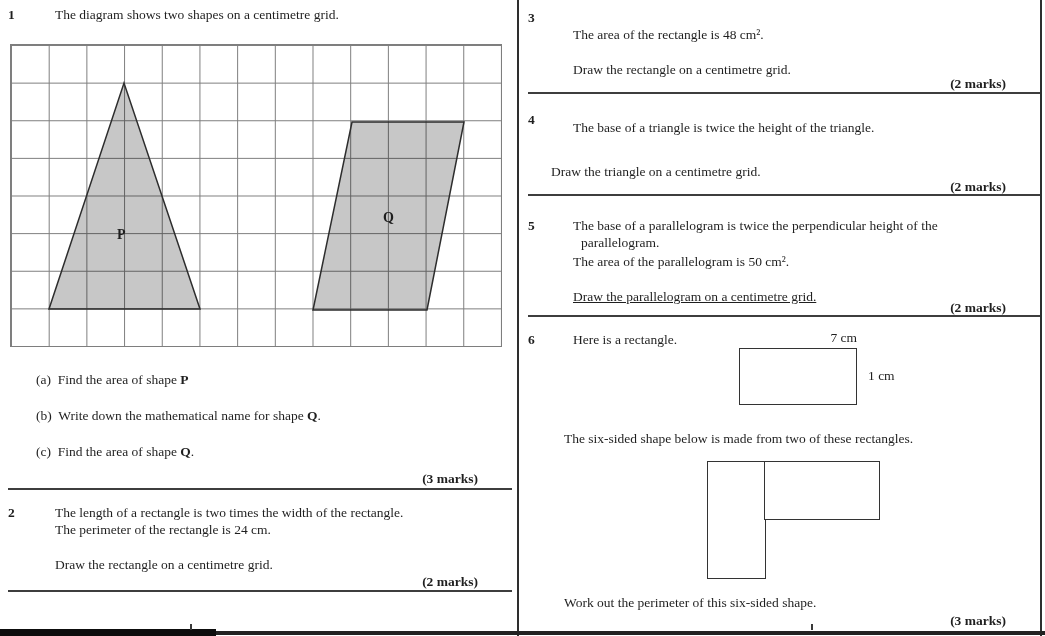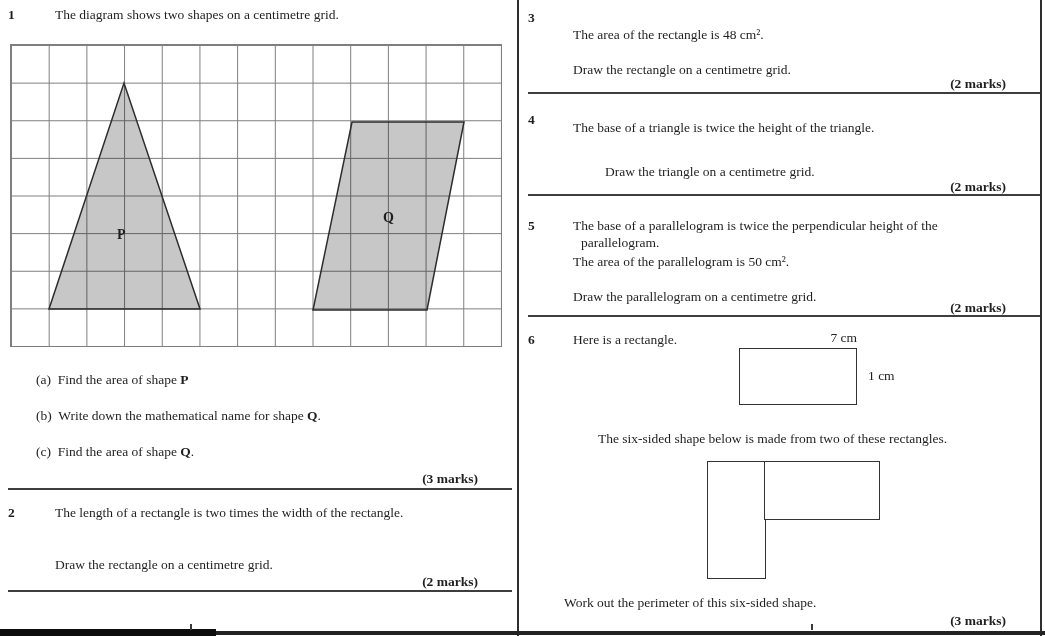--- a/index.html
+++ b/index.html
@@ -62,51 +62,52 @@
   <div class="abs" style="left:36px;top:444px;">
     <span>(c)</span>&nbsp;
     <span>Find the area of shape </span><span class="b">Q</span><span>.</span>
   </div>
 
   <div class="abs marks" style="left:10px;top:471px;width:468px;">(3 marks)</div>
   <div class="abs rule" style="left:8px;top:488px;width:504px;"></div>
 
   <div class="abs qnum" style="left:8px;top:505px;">2</div>
   <div class="abs" style="left:55px;top:505px;">The length of a rectangle is two times the width of the rectangle.</div>
+  <div class="abs" style="left:55px;top:522px;">The perimeter of the rectangle is 24 cm.</div>
   <div class="abs" style="left:55px;top:557px;">Draw the rectangle on a centimetre grid.</div>
   <div class="abs marks" style="left:10px;top:574px;width:468px;">(2 marks)</div>
   <div class="abs rule" style="left:8px;top:590px;width:504px;"></div>
 
   <div class="abs qnum" style="left:528px;top:10px;">3</div>
   <div class="abs" style="left:573px;top:27px;">The area of the rectangle is 48 cm².</div>
   <div class="abs" style="left:573px;top:62px;">Draw the rectangle on a centimetre grid.</div>
   <div class="abs marks" style="left:528px;top:76px;width:478px;">(2 marks)</div>
   <div class="abs rule" style="left:528px;top:92px;width:512px;"></div>
 
   <div class="abs qnum" style="left:528px;top:112px;">4</div>
   <div class="abs" style="left:573px;top:112px;margin-top:8px;">The base of a triangle is twice the height of the triangle.</div>
-  <div class="abs" style="left:605px;top:164px;">Draw the triangle on a centimetre grid.</div>
+  <div class="abs" style="left:551px;top:164px;">Draw the triangle on a centimetre grid.</div>
   <div class="abs marks" style="left:528px;top:179px;width:478px;">(2 marks)</div>
   <div class="abs rule" style="left:528px;top:194px;width:512px;"></div>
 
   <div class="abs qnum" style="left:528px;top:218px;">5</div>
   <div class="abs" style="left:573px;top:218px;text-align:right;">The base of a parallelogram is twice the perpendicular height of the</div>
   <div class="abs" style="left:573px;top:235px;margin-left:8px;">parallelogram.</div>
   <div class="abs" style="left:573px;top:254px;">The area of the parallelogram is 50 cm².</div>
-  <div class="abs" style="left:573px;top:289px;">Draw the parallelogram on a centimetre grid.</div>
+  <div class="abs" style="left:573px;top:289px;text-decoration:underline;">Draw the parallelogram on a centimetre grid.</div>
   <div class="abs marks" style="left:528px;top:300px;width:478px;">(2 marks)</div>
   <div class="abs rule" style="left:528px;top:315px;width:512px;"></div>
 
   <div class="abs qnum" style="left:528px;top:332px;">6</div>
   <div class="abs" style="left:573px;top:332px;">Here is a rectangle.</div>
   <div class="abs" style="left:739px;top:330px;width:118px;text-align:right;">7 cm</div>
   <div class="abs box" style="left:739px;top:348px;width:118px;height:57px;"></div>
   <div class="abs" style="left:868px;top:368px;">1 cm</div>
 
-  <div class="abs" style="left:564px;top:431px;margin-left:34px;">The six-sided shape below is made from two of these rectangles.</div>
+  <div class="abs" style="left:564px;top:431px;">The six-sided shape below is made from two of these rectangles.</div>
 
   <div class="abs box" style="left:707px;top:461px;width:59px;height:118px;"></div>
   <div class="abs box" style="left:764px;top:461px;width:116px;height:59px;"></div>
 
   <div class="abs" style="left:564px;top:595px;">Work out the perimeter of this six-sided shape.</div>
   <div class="abs marks" style="left:528px;top:613px;width:478px;">(3 marks)</div>
 
   <div class="abs" id="col-divider"></div>
   <div class="abs" id="right-border"></div>
   <div class="abs" id="bottom-band-left"></div>

